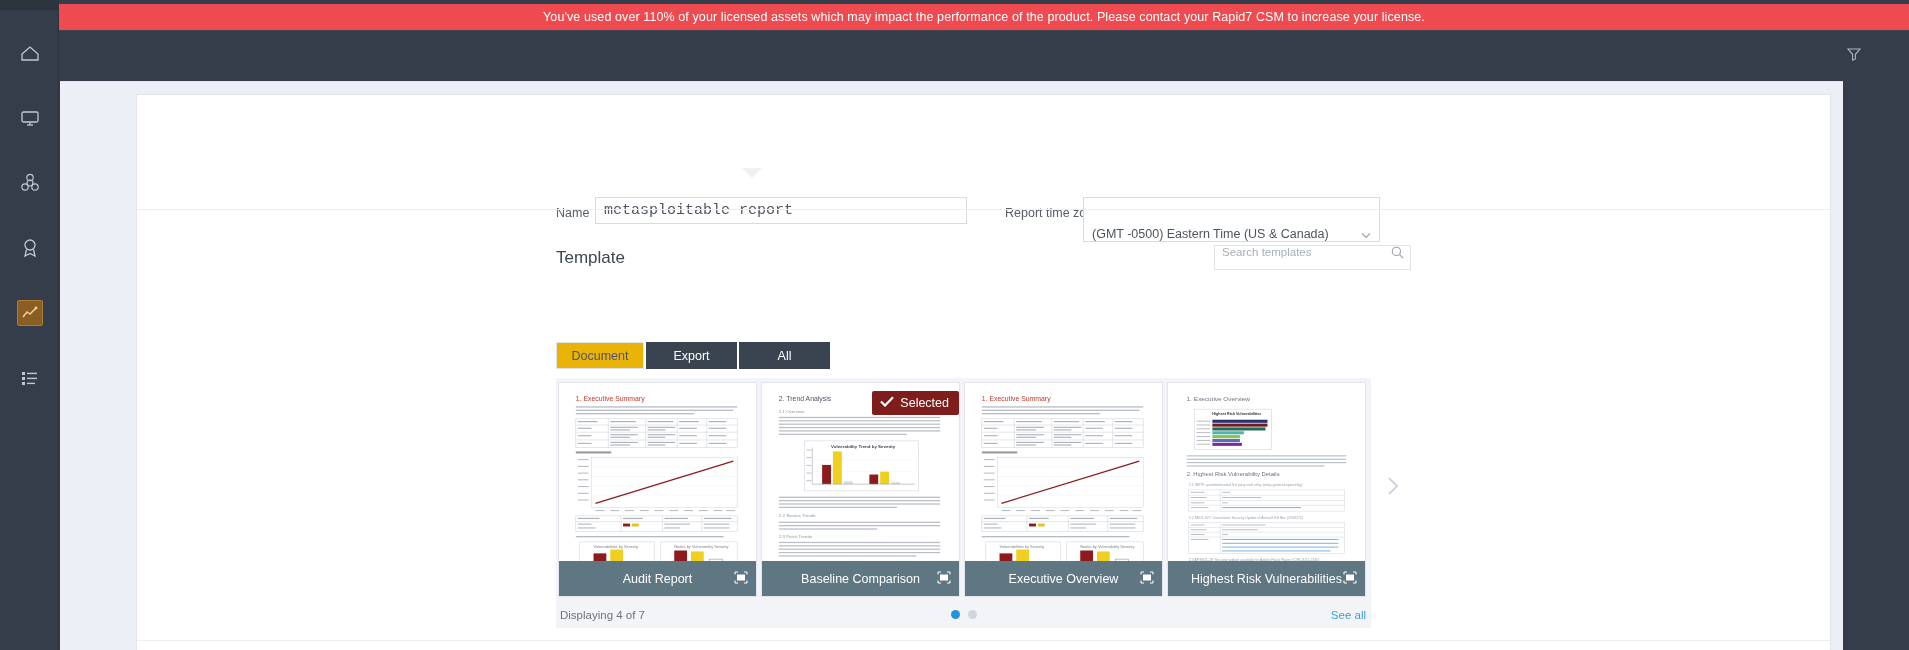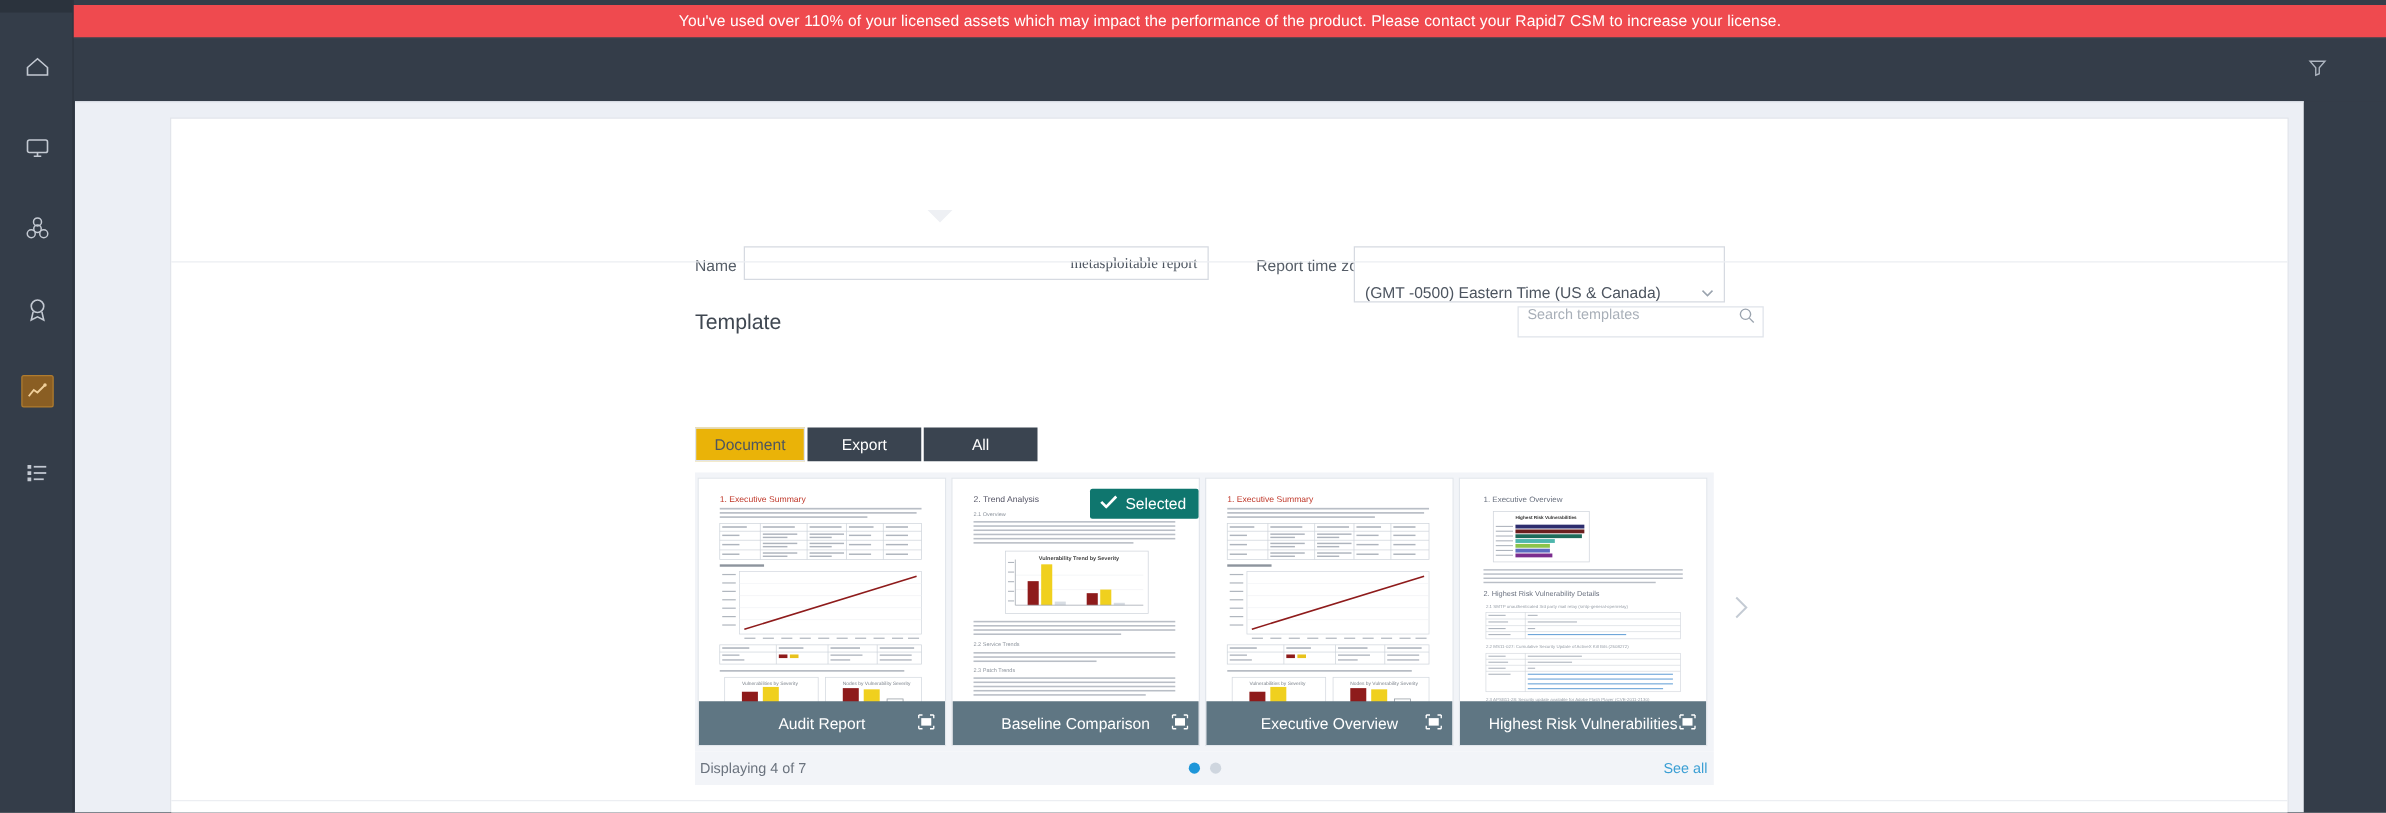--- a/index.html
+++ b/index.html
@@ -113,23 +113,23 @@
     position: absolute; left: 0; top: 95px; width: 1693px; height: 48px;
   }
   .field-label {
     position: absolute; font-size: 12.5px; color: #555d67;
   }
   #name-label { left: 419px; top: 16px; }
   #name-input {
     position: absolute; left: 458px; top: 7px;
     width: 372px; height: 27px;
     border: 1px solid #d6dae1; background: #fff;
-    font-family: Liberation Serif, serif;
-    font-size: 12px; color: #4d5560;
-    padding: 0 8px; outline: none; text-align: right;
+    font-family: Liberation Mono, monospace;
+    font-size: 15px; color: #4d5560;
+    padding: 0 8px; outline: none;
   }
   #tz-label { left: 868px; top: 16px; }
   #tz-select-wrap {
     position: absolute; left: 946px; top: 7px;
     width: 297px; height: 45px;
     border: 1px solid #d6dae1; background: #fff;
     display: flex; align-items: flex-end;
   }
   #tz-value {
     font-size: 12.5px; color: #4d5560; padding-left: 8px;
@@ -200,21 +200,21 @@
     position: absolute; left: 0; right: 0; bottom: 0; height: 35px;
     background: #5f7683;
     display: flex; align-items: center; justify-content: center;
     color: #ffffff; font-size: 12.5px;
   }
   .expand-icon {
     position: absolute; right: 8px; top: 50%; transform: translateY(-50%);
   }
   .selected-badge {
     position: absolute; right: 0px; top: 8px;
-    height: 24px; background: #0f766e; color: #fff;
+    height: 24px; background: #7f1d1d; color: #fff;
     display: flex; align-items: center; gap: 6px;
     padding: 0 10px 0 8px; font-size: 12.5px;
     border-radius: 2px; z-index: 5;
   }
   #next-arrow {
     position: absolute; left: 1242px; top: 373px;
     width: 28px; height: 40px;
     display: flex; align-items: center; justify-content: center;
     cursor: pointer;
   }

